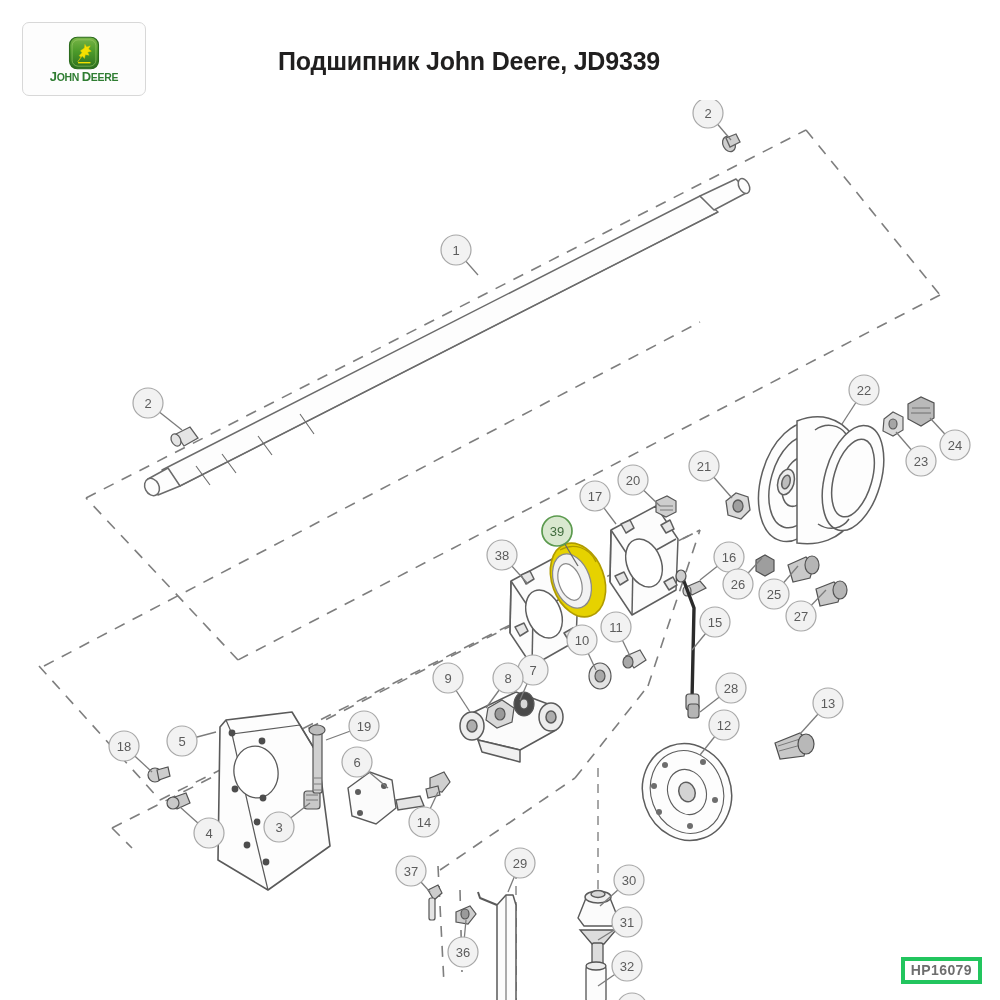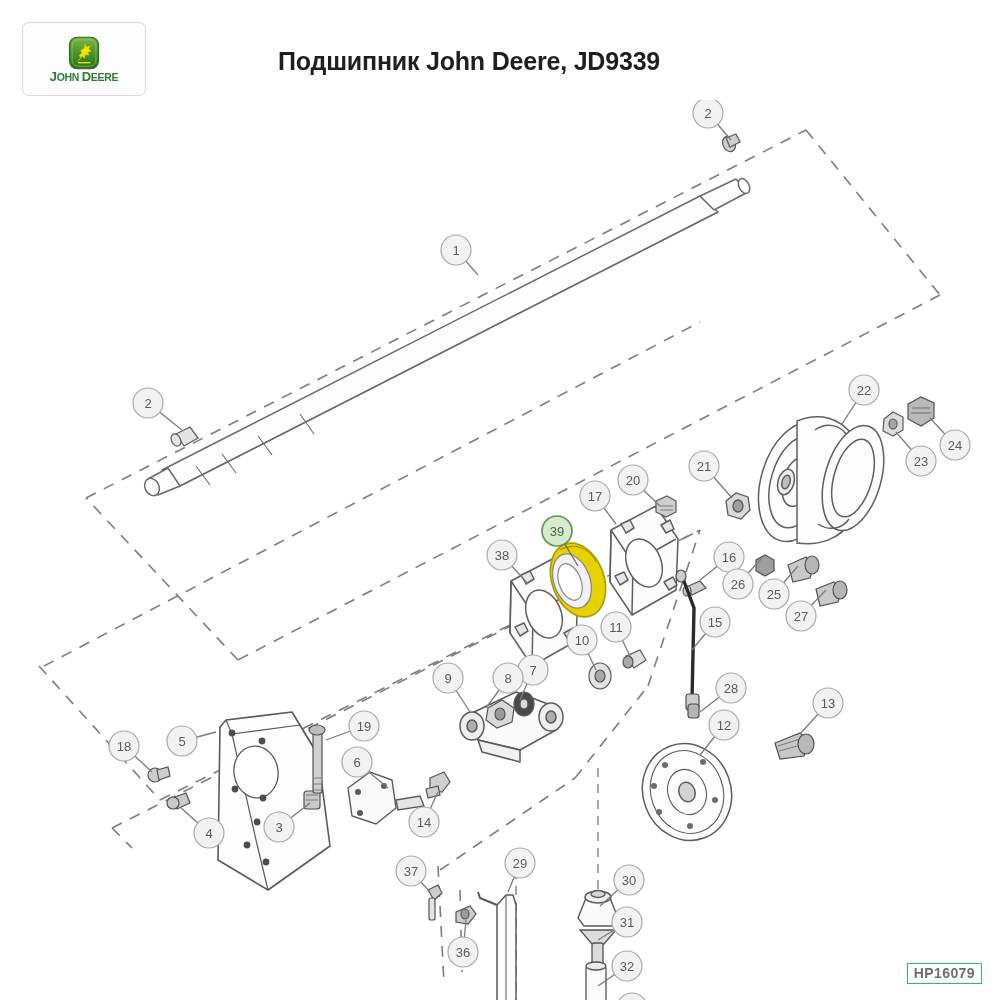--- a/index.html
+++ b/index.html
@@ -85,21 +85,21 @@
     display: block;
     width: 1000px;
     height: 900px;
   }
 
   
   #watermark {
     position: absolute;
     right: 18px;
     bottom: 16px;
-    border: 1px solid #22c55e;
+    border: 4px solid #22c55e;
     padding: 1px 6px 2px 6px;
     font-family: "Liberation Sans", sans-serif;
     font-size: 14px;
     font-weight: bold;
     letter-spacing: 0.4px;
     color: #6e6e6e;
     background: #ffffff;
     line-height: 1.15;
   }
 

